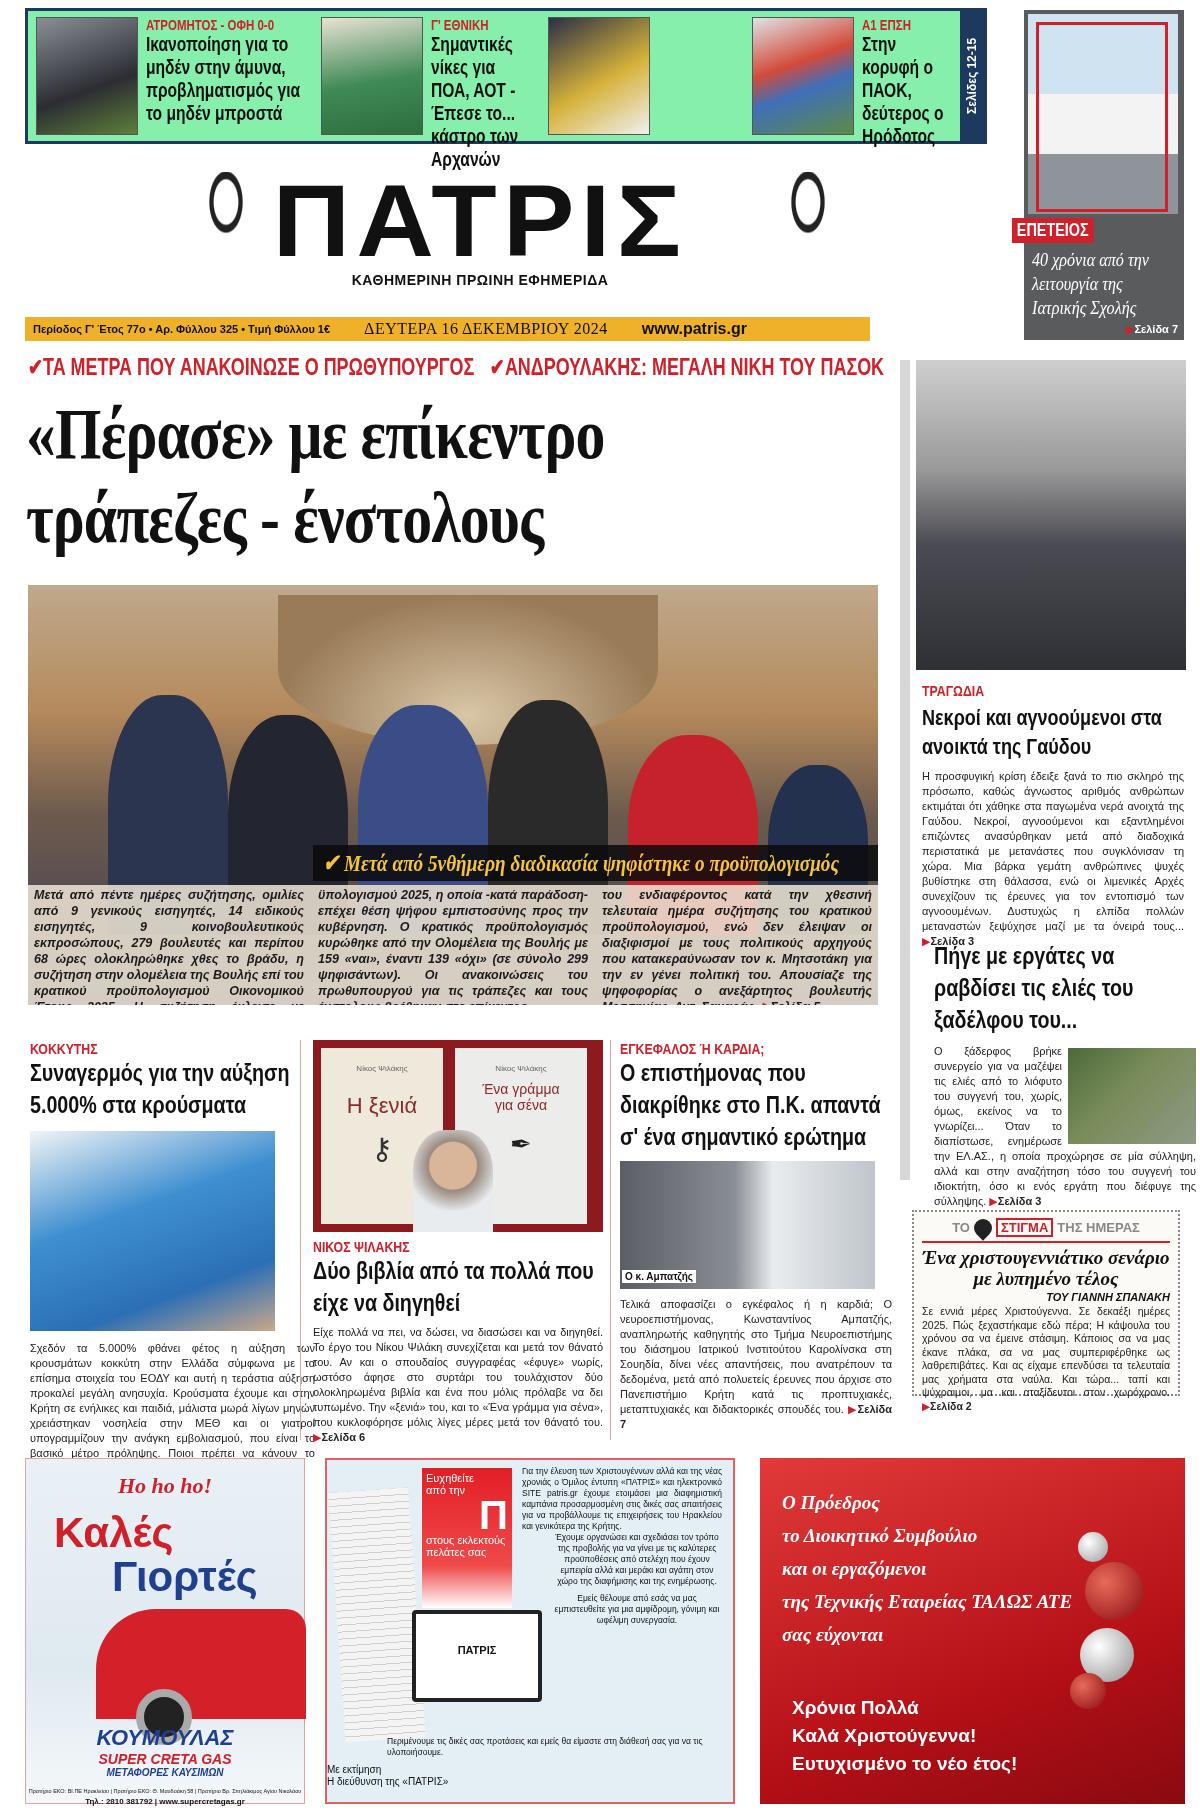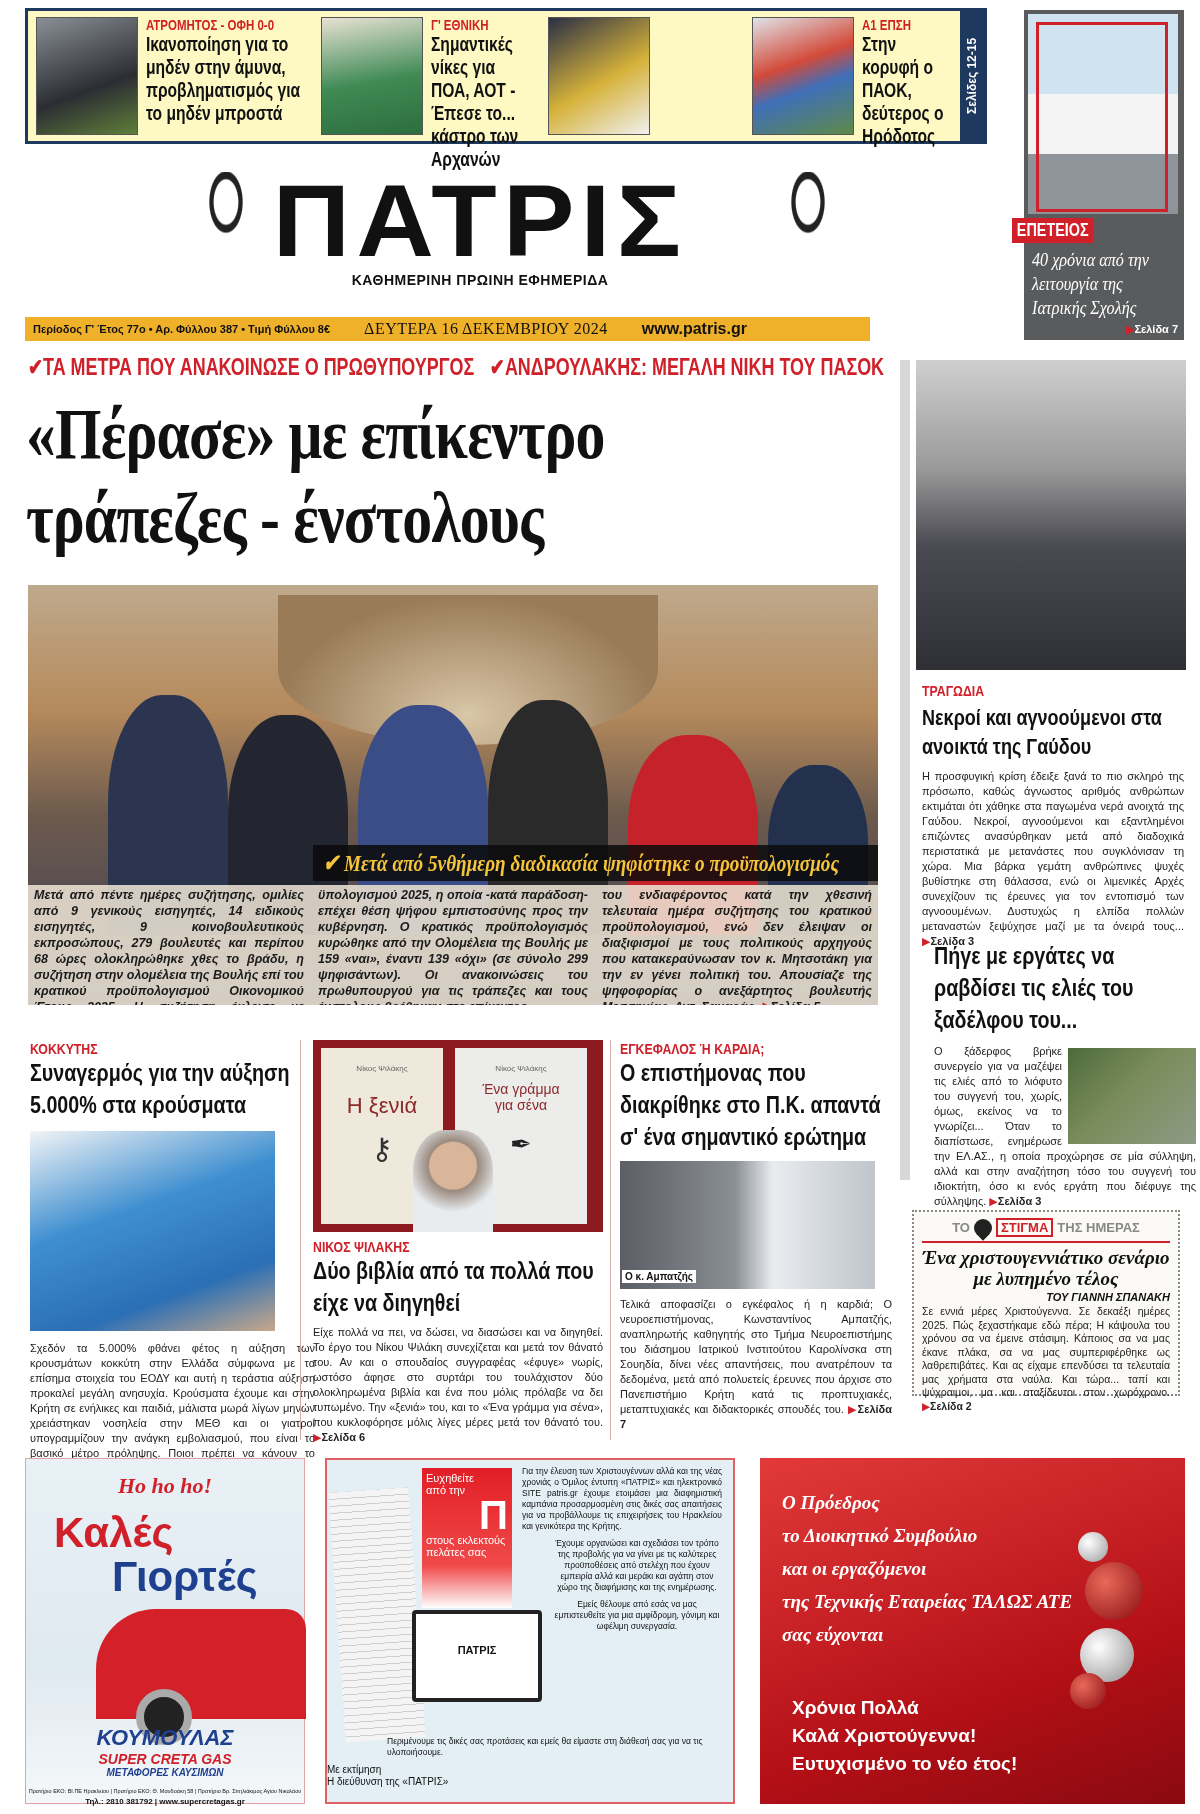--- a/index.html
+++ b/index.html
@@ -1,19 +1,19 @@
 <!DOCTYPE html>
 <html><head>
 <meta charset="utf-8">
 <style>
 *{box-sizing:border-box;margin:0;padding:0}
 body{width:1200px;height:1814px;background:#fff;font-family:"Liberation Sans",sans-serif;color:#111;position:relative;overflow:hidden}
 .abs{position:absolute}
 
-.strip{left:25px;top:8px;width:962px;height:136px;background:#fef9c3;border:3px solid #1d3a5e;display:flex}
+.strip{left:25px;top:8px;width:962px;height:136px;background:#86efac;border:3px solid #1d3a5e;display:flex}
 .strip-item{flex:1;display:flex;padding:6px 4px 6px 8px;gap:8px}
 .strip-img{width:102px;height:118px;border:1px solid #555;flex:none}
 .strip-txt{display:flex;flex-direction:column}
 .strip-kicker{color:#d0202a;font-size:14px;font-weight:bold;transform:scaleX(.82);transform-origin:left;white-space:nowrap}
 .strip-head{font-size:20px;font-weight:bold;line-height:23px;transform:scaleX(.78);transform-origin:left;width:128%}
 .strip-side{width:24px;background:#1d3a5e;color:#fff;font-size:12px;font-weight:bold;writing-mode:vertical-rl;transform:rotate(180deg);display:flex;align-items:center;justify-content:center}
 
 .logo{left:220px;top:170px;width:520px;text-align:center;font-size:102px;font-weight:bold;letter-spacing:6px;line-height:102px;transform:scaleX(1.05)}
 .portrait{width:76px;height:100px;background:radial-gradient(ellipse at 50% 30%,#fff 22%,#222 24%,#222 30%,#fff 32%) ,linear-gradient(#fff 55%,#111 56%);border-radius:40% 40% 10% 10%}
 .tagline{left:300px;top:272px;width:360px;text-align:center;font-size:14px;font-weight:bold;letter-spacing:.5px}
@@ -90,21 +90,21 @@
   </div>
   <div class="strip-side">Σελίδες 12-15</div>
 </div>
 
 <div class="abs portrait" style="left:188px;top:172px"></div>
 <div class="abs logo">ΠΑΤΡΙΣ</div>
 <div class="abs portrait" style="left:770px;top:172px"></div>
 <div class="abs tagline">ΚΑΘΗΜΕΡΙΝΗ ΠΡΩΙΝΗ ΕΦΗΜΕΡΙΔΑ</div>
 
 <div class="abs infobar">
-  <span>Περίοδος Γ' Έτος 77ο • Αρ. Φύλλου 387 • Τιμή Φύλλου 8€</span>
+  <span>Περίοδος Γ' Έτος 77ο • Αρ. Φύλλου 325 • Τιμή Φύλλου 1€</span>
   <span class="date">ΔΕΥΤΕΡΑ 16 ΔΕΚΕΜΒΡΙΟΥ 2024</span>
   <span class="url">www.patris.gr</span>
 </div>
 
 <div class="abs anniv">
   <div class="anniv-photo"></div>
   <div class="anniv-frame"></div>
   <div class="anniv-label">ΕΠΕΤΕΙΟΣ</div>
   <div class="anniv-text">40 χρόνια από την λειτουργία της Ιατρικής Σχολής</div>
   <div class="anniv-page"><span class="arrow">▶</span><span>Σελίδα 7</span></div>
@@ -217,21 +217,21 @@
     <div>Ευχηθείτε</div>
     <div>από την</div>
     <div style="font-size:40px;font-weight:bold;text-align:right;line-height:38px">Π</div>
     <div>στους εκλεκτούς πελάτες σας</div>
   </div>
   <div style="position:absolute;left:85px;top:150px;width:130px;height:92px;background:#222;border:4px solid #222;border-radius:4px">
     <div style="width:100%;height:100%;background:#fff;font-size:11px;font-weight:bold;text-align:center;padding-top:30px">ΠΑΤΡΙΣ</div>
   </div>
   <div style="position:absolute;left:195px;top:6px;width:200px;font-size:8.5px;line-height:11px;text-align:justify">
     <p>Για την έλευση των Χριστουγέννων αλλά και της νέας χρονιάς ο Όμιλος έντυπη «ΠΑΤΡΙΣ» και ηλεκτρονικό SITE patris.gr έχουμε ετοιμάσει μια διαφημιστική καμπάνια προσαρμοσμένη στις δικές σας απαιτήσεις για να προβάλλουμε τις επιχειρήσεις του Ηρακλείου και γενικότερα της Κρήτης.</p>
-    <p style="margin-top:6px;padding-left:30px;text-align:center">Έχουμε οργανώσει και σχεδιάσει τον τρόπο της προβολής για να γίνει με τις καλύτερες προϋποθέσεις από στελέχη που έχουν εμπειρία αλλά και μεράκι και αγάπη στον χώρο της διαφήμισης και της ενημέρωσης.</p>
+    <p style="padding-left:30px;text-align:center">Έχουμε οργανώσει και σχεδιάσει τον τρόπο της προβολής για να γίνει με τις καλύτερες προϋποθέσεις από στελέχη που έχουν εμπειρία αλλά και μεράκι και αγάπη στον χώρο της διαφήμισης και της ενημέρωσης.</p>
     <p style="margin-top:6px;padding-left:30px;text-align:center">Εμείς θέλουμε από εσάς να μας εμπιστευθείτε για μια αμφίδρομη, γόνιμη και ωφέλιμη συνεργασία.</p>
   </div>
   <div style="position:absolute;left:60px;top:276px;width:330px;font-size:8.5px;line-height:11px">Περιμένουμε τις δικές σας προτάσεις και εμείς θα είμαστε στη διάθεσή σας για να τις υλοποιήσουμε.</div>
   <div style="position:absolute;left:0;top:304px;width:100%;text-align:left;font-size:10px;line-height:12px">
     <div>Με εκτίμηση</div>
     <div>Η διεύθυνση της «ΠΑΤΡΙΣ»</div>
   </div>
 </div>
 
 <div class="abs ad3">

